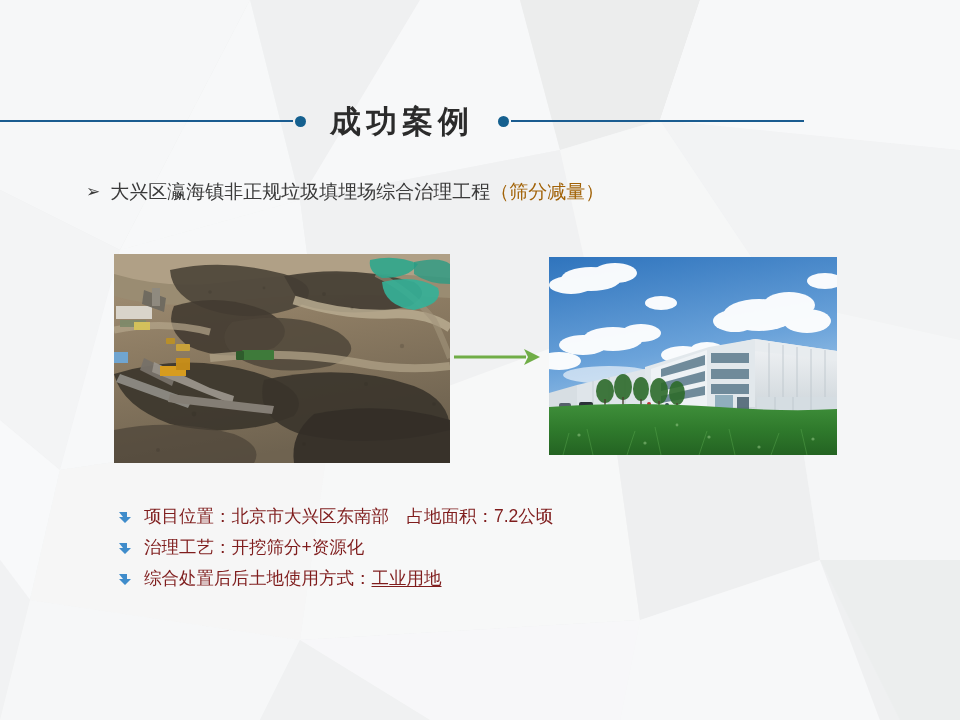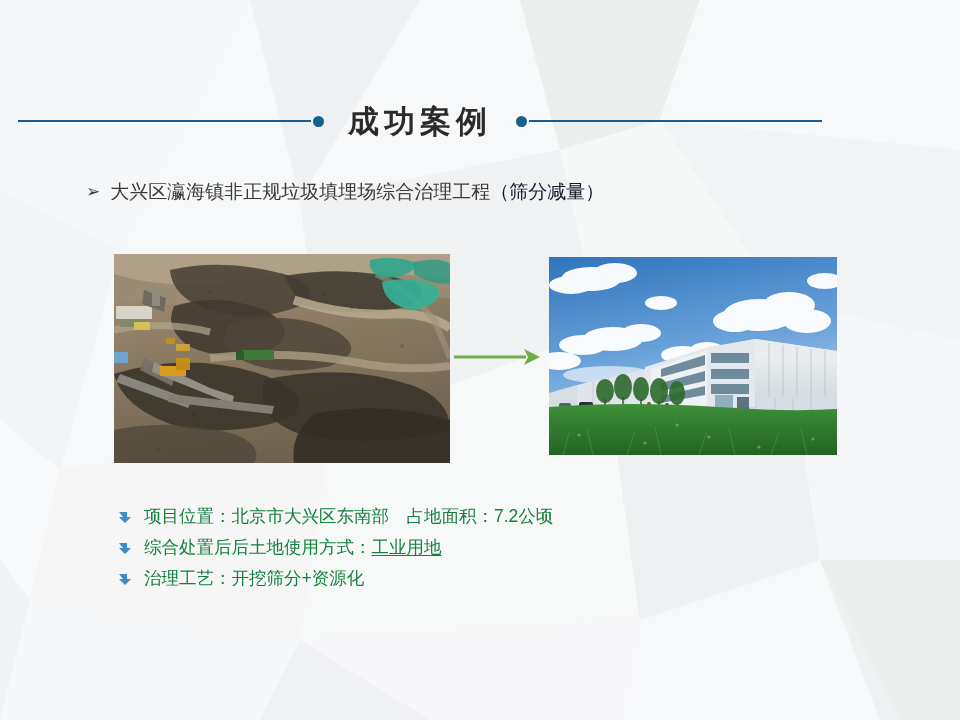--- a/index.html
+++ b/index.html
@@ -30,22 +30,21 @@
 
   
   .title-row {
     position: absolute;
     left: 0;
     top: 100px;
     width: 792px;
     height: 42px;
     display: flex;
     align-items: center;
-    justify-content: flex-end;
-    margin-left: 30px;
+    justify-content: flex-start;
   }
   .title-line {
     height: 0;
     border-top: 2px solid #1a5c90;
     flex: 0 0 auto;
   }
   .title-line.left  { width: 293px; }
   .title-line.right { width: 293px; }
   .title-dot {
     width: 11px;
@@ -75,21 +74,21 @@
     white-space: nowrap;
     line-height: 1.3;
   }
   .subtitle-marker {
     display: inline-block;
     color: #3a3a3a;
     font-size: 17px;
     margin-right: 10px;
     transform: translateY(-1px);
   }
-  .subtitle-red { color: #0f172a; }
+  .subtitle-red { color: #a16207; }
 
   
   .photo {
     position: absolute;
     overflow: hidden;
     background: #cfcfcf;
   }
   #photo-before {
     left: 114px;
     top: 254px;
@@ -128,21 +127,21 @@
   }
   .bullet-marker {
     flex: 0 0 auto;
     width: 14px;
     height: 14px;
     margin-top: 5px;
     margin-right: 12px;
   }
   .bullet-text {
     font-size: 17.5px;
-    color: #15803d;
+    color: #7f1d1d;
     white-space: pre;
     line-height: 23px;
   }
   .u { text-decoration: underline; text-underline-offset: 2px; }
 </style>
 </head>
 <body>
 
 <div id="slide">
 
@@ -392,25 +391,25 @@
         <path d="M1,2 L9,2 L9,7 L13,7 L7,13 L1,7 L5,7 Z" fill="#3f8ccb"></path>
       </svg>
       <span class="bullet-text">项目位置：北京市大兴区东南部　占地面积：7.2公顷</span>
     </div>
 
 
     <div class="bullet-item">
       <svg class="bullet-marker" viewBox="0 0 14 14">
         <path d="M1,2 L9,2 L9,7 L13,7 L7,13 L1,7 L5,7 Z" fill="#3f8ccb"></path>
       </svg>
-      <span class="bullet-text"><span>综合处置后后土地使用方式：</span><span class="u">工业用地</span></span>
+      <span class="bullet-text">治理工艺：开挖筛分+资源化</span>
     </div>
 
     <div class="bullet-item">
       <svg class="bullet-marker" viewBox="0 0 14 14">
         <path d="M1,2 L9,2 L9,7 L13,7 L7,13 L1,7 L5,7 Z" fill="#3f8ccb"></path>
       </svg>
-      <span class="bullet-text">治理工艺：开挖筛分+资源化</span>
+      <span class="bullet-text"><span>综合处置后后土地使用方式：</span><span class="u">工业用地</span></span>
     </div>
 
   </div>
 
 </div>
 
 </body></html>

